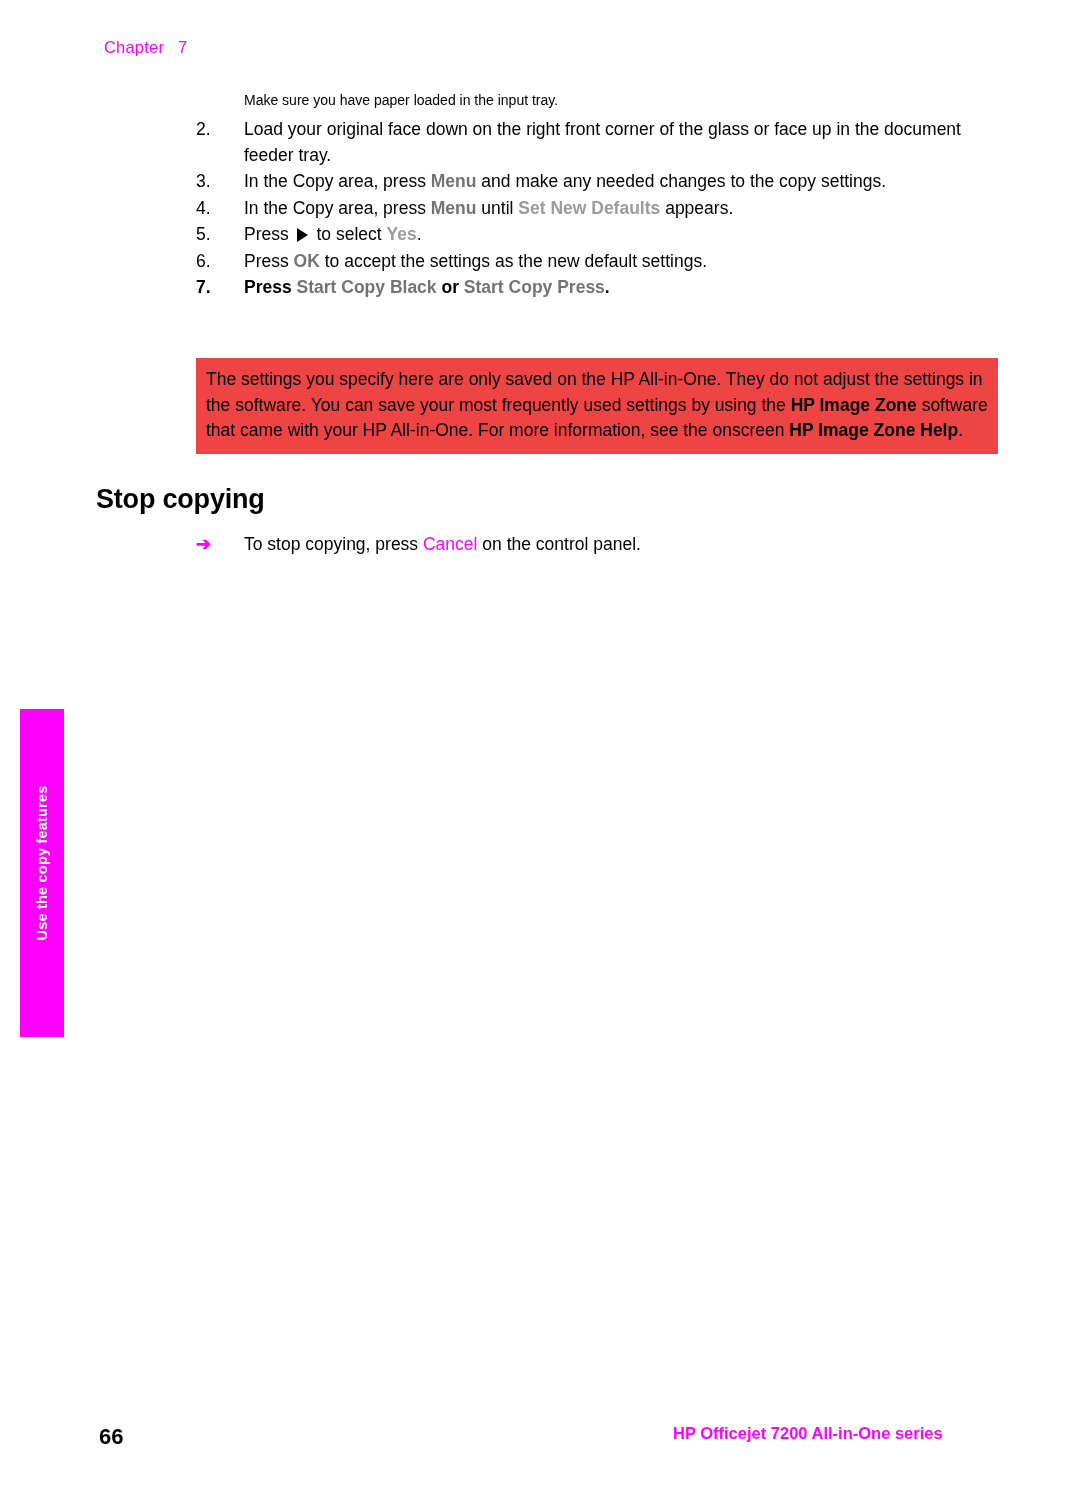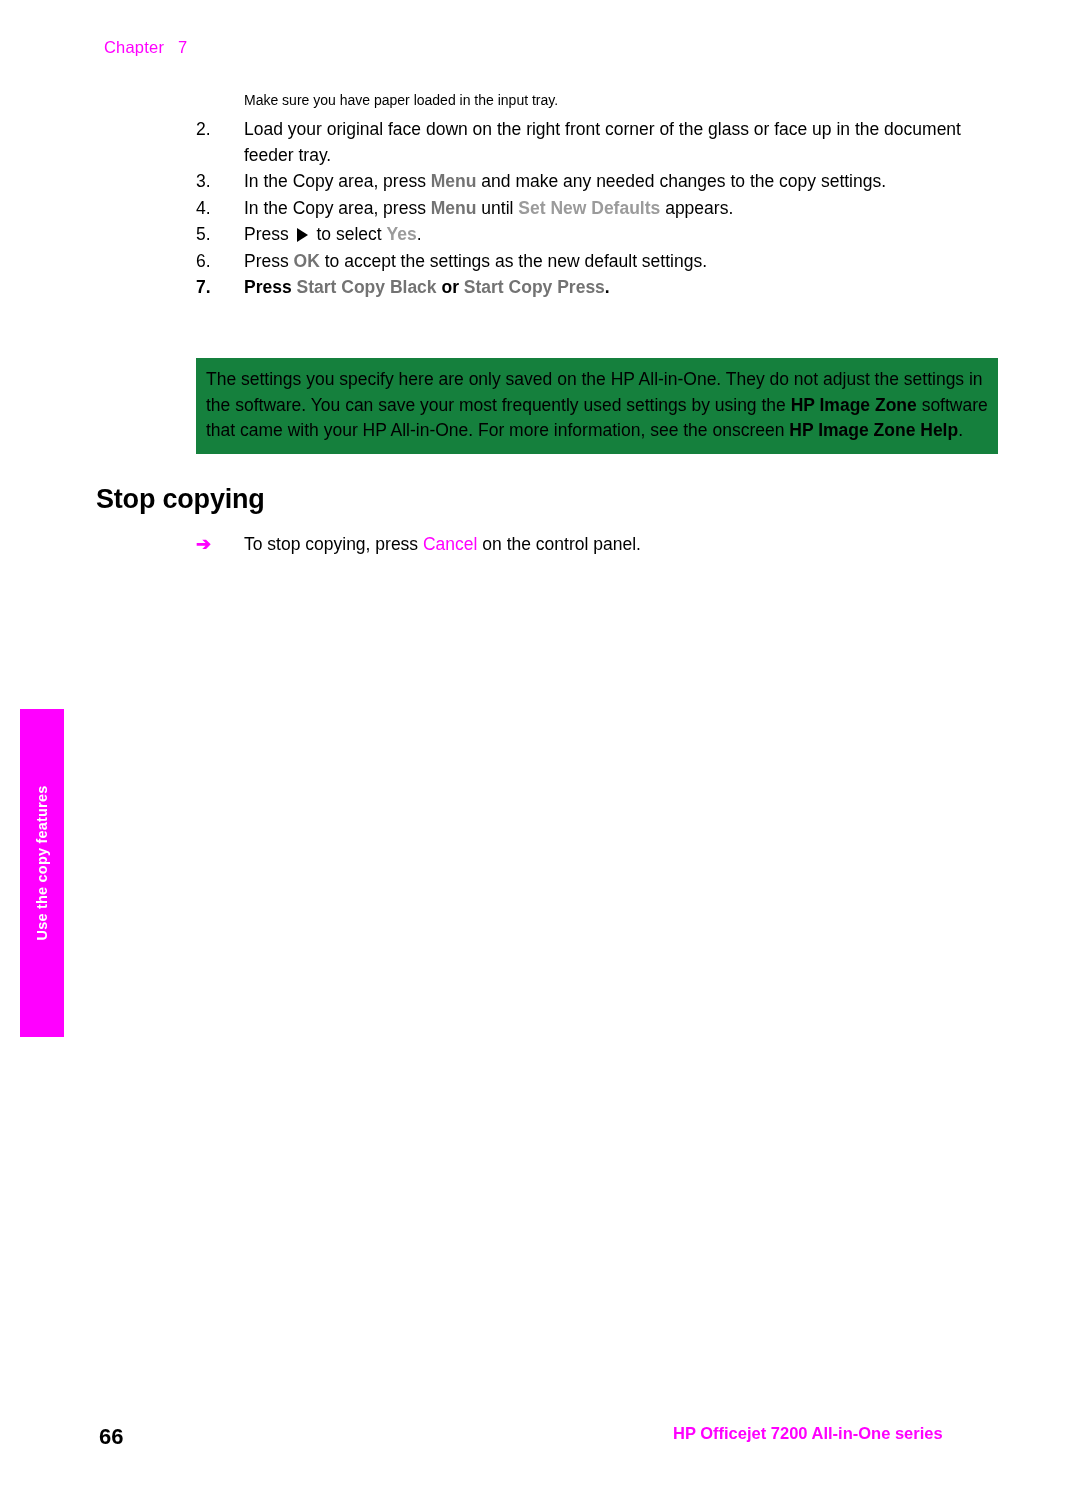--- a/index.html
+++ b/index.html
@@ -85,21 +85,21 @@
     vertical-align: -2px;
     margin: 0 4px 0 3px;
   }
 
   
   .note-box {
     position: absolute;
     left: 196px;
     top: 358px;
     width: 802px;
-    background: #15803d;
+    background: #ef4444;
     padding: 9px 0 10px 0;
     box-sizing: border-box;
   }
   .note-box p {
     margin: 0;
     padding: 0 8px 0 10px;
     font-size: 17.5px;
     line-height: 25.5px;
   }
 

